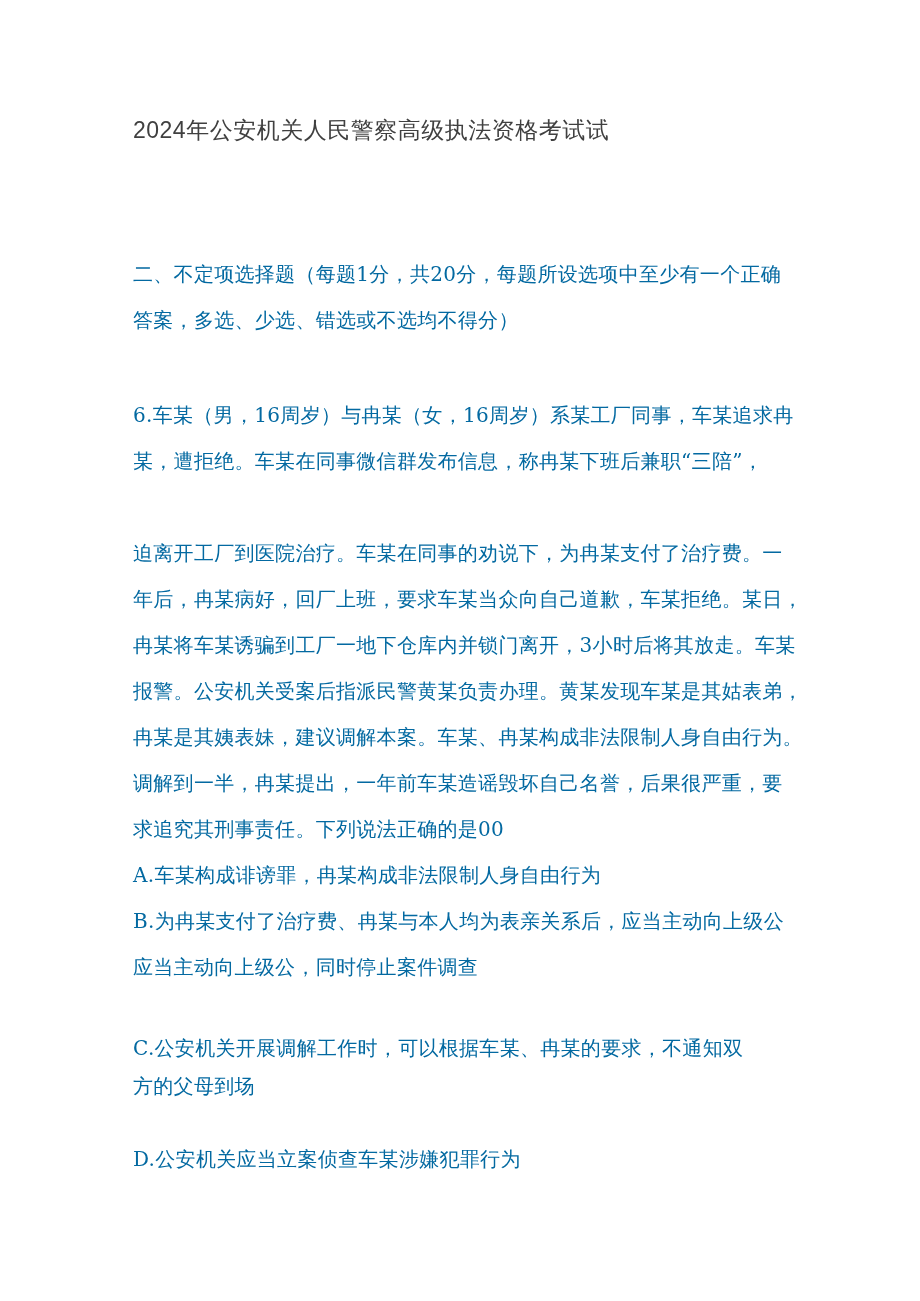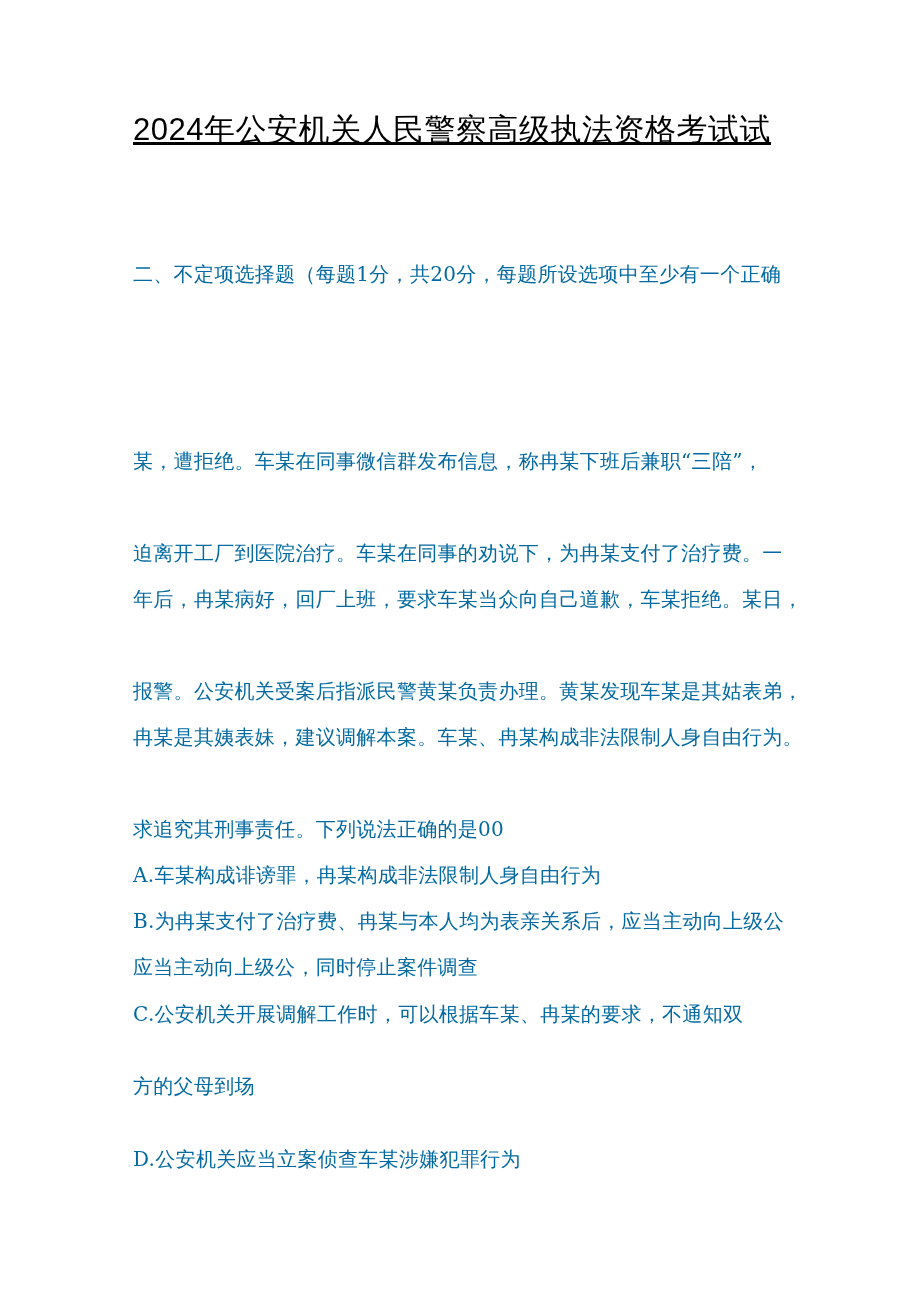--- a/index.html
+++ b/index.html
@@ -17,26 +17,25 @@
     .page {
       position: absolute;
       left: 0; top: 0;
       width: 920px;
       height: 1301px;
       background: #ffffff;
     }
     .title-line {
       position: absolute;
       font-family: "Liberation Sans", "DejaVu Sans", sans-serif;
-      font-size: 31px;
+      font-size: 23px;
       line-height: 36px;
-      color: #000000;
+      color: #404040;
       white-space: nowrap;
       letter-spacing: 0.5px;
-      text-decoration: underline;
     }
     .title-line.l1 { left: 133px; top: 112px; }
     .title-line.l2 { left: 205px; top: 162px; }
 
     .body-line {
       position: absolute;
       left: 133px;
       font-family: "DejaVu Serif", "Liberation Serif", serif;
       font-size: 20px;
       line-height: 28px;
@@ -46,31 +45,35 @@
     }
   </style>
 </head>
 <body>
 
 <div class="page">
 
   <div class="title-line l1">2024年公安机关人民警察高级执法资格考试试</div>
 
   <div class="body-line" style="top:260px">二、不定项选择题（每题1分，共20分，每题所设选项中至少有一个正确</div>
+  <div class="body-line" style="top:306px">答案，多选、少选、错选或不选均不得分）</div>
 
+  <div class="body-line" style="top:401px">6.车某（男，16周岁）与冉某（女，16周岁）系某工厂同事，车某追求冉</div>
   <div class="body-line" style="top:447px">某，遭拒绝。车某在同事微信群发布信息，称冉某下班后兼职“三陪”，</div>
   <div class="body-line" style="top:585px">年后，冉某病好，回厂上班，要求车某当众向自己道歉，车某拒绝。某日，</div>
   <div class="body-line" style="top:539px">迫离开工厂到医院治疗。车某在同事的劝说下，为冉某支付了治疗费。一</div>
+  <div class="body-line" style="top:631px">冉某将车某诱骗到工厂一地下仓库内并锁门离开，3小时后将其放走。车某</div>
   <div class="body-line" style="top:677px">报警。公安机关受案后指派民警黄某负责办理。黄某发现车某是其姑表弟，</div>
   <div class="body-line" style="top:723px">冉某是其姨表妹，建议调解本案。车某、冉某构成非法限制人身自由行为。</div>
+  <div class="body-line" style="top:769px">调解到一半，冉某提出，一年前车某造谣毁坏自己名誉，后果很严重，要</div>
   <div class="body-line" style="top:815px">求追究其刑事责任。下列说法正确的是00</div>
 
   <div class="body-line" style="top:861px">A.车某构成诽谤罪，冉某构成非法限制人身自由行为</div>
 
   <div class="body-line" style="top:907px">B.为冉某支付了治疗费、冉某与本人均为表亲关系后，应当主动向上级公</div>
   <div class="body-line" style="top:953px">应当主动向上级公，同时停止案件调查</div>
 
-  <div class="body-line" style="top:1000px">C.公安机关开展调解工作时，可以根据车某、冉某的要求，不通知双</div>
+  <div class="body-line" style="top:1034px">C.公安机关开展调解工作时，可以根据车某、冉某的要求，不通知双</div>
   <div class="body-line" style="top:1072px">方的父母到场</div>
 
   <div class="body-line" style="top:1145px">D.公安机关应当立案侦查车某涉嫌犯罪行为</div>
 
 </div>
 
 </body></html>

